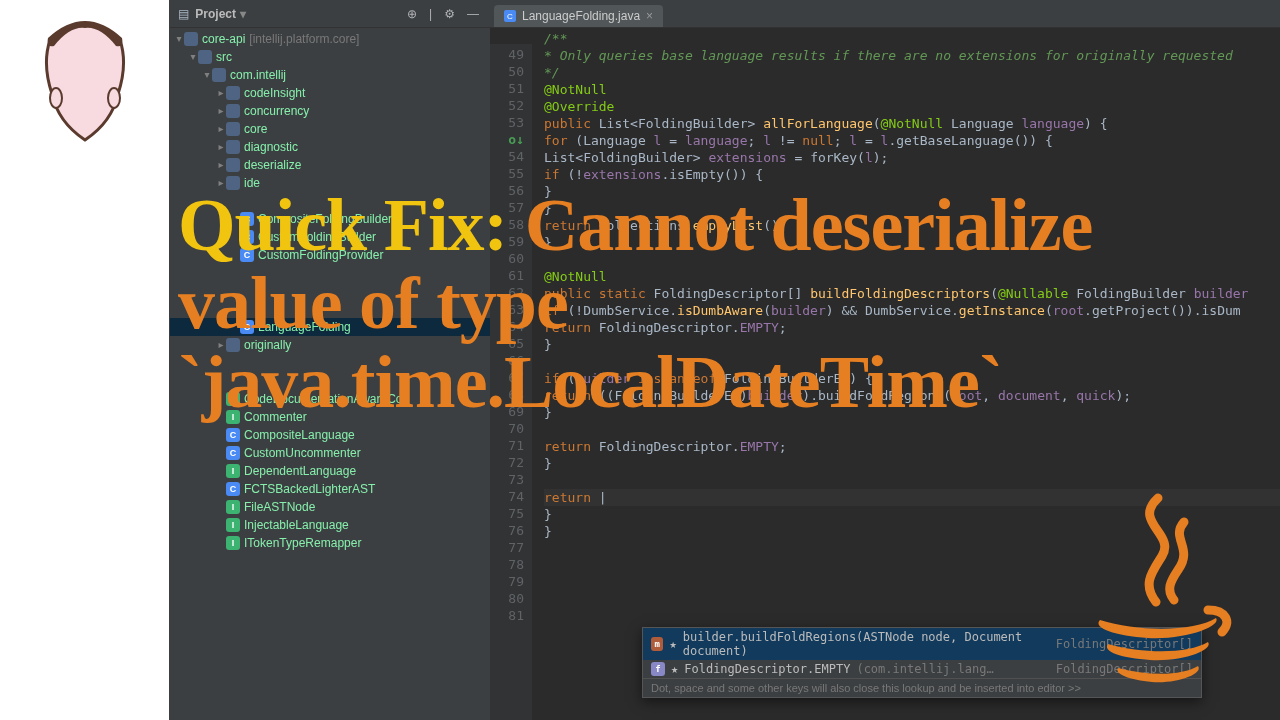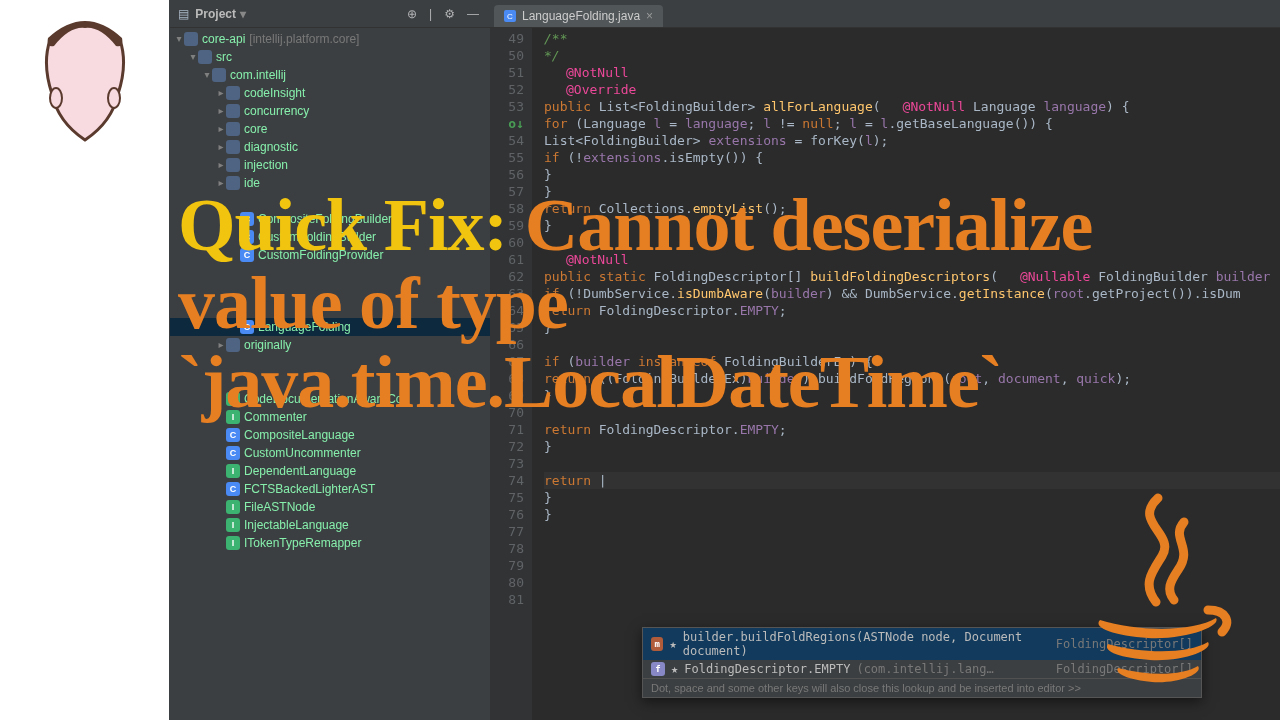--- a/index.html
+++ b/index.html
@@ -24,25 +24,25 @@
 .icon.i   { background:#3cb371; color:#fff; }
 .node .label { color:#86efac; }
 .node .meta  { color:#787878; margin-left:4px; }
 
 .editor { flex:1; display:flex; flex-direction:column; background:#2b2b2b; }
 .tabbar { height:28px; display:flex; align-items:flex-end; background:#3c3f41; padding-left:4px; border-bottom:1px solid #323232;}
 .tab { display:flex; align-items:center; gap:6px; background:#515658; padding:4px 10px; border-top-left-radius:4px; border-top-right-radius:4px; color:#ccc; font-size:12px; }
 .tab .icon { width:12px; height:12px; border-radius:2px; background:#4a8af4; color:#fff; font-size:8px; display:flex; align-items:center; justify-content:center; }
 .tab .close { color:#999; }
 .code { flex:1; display:flex; font-family:Menlo,Consolas,monospace; font-size:13px; line-height:17px; }
-.gutter { width:42px; background:#313335; color:#606366; text-align:right; padding:2px 8px 2px 0; }
+.gutter { width:42px; background:#313335; color:#606366; text-align:right; padding:2px 8px 2px 0;margin-top:16px; }
 .gutter .impl { color:#499c54; font-weight:bold; }
 .lines { flex:1; padding:2px 0 2px 12px; }
 .kw { color:#cc7832; }
-.ann{ color:#ec4899;margin-left:22px; }
+.ann{ color:#84cc16; }
 .mth{ color:#ffc66d; }
 .cmt{ color:#629755; font-style:italic; }
 .var{ color:#9876aa; }
 .cursor-line { background:#323232; display:inline-block; width:100%; }
 .completion { position:absolute; left:642px; top:627px; width:560px; background:#3c3f41; border:1px solid #555; box-shadow:0 4px 12px rgba(0,0,0,.5); font-family:Menlo,Consolas,monospace; font-size:12px; }
 .completion .row { display:flex; align-items:center; padding:2px 8px; gap:6px; color:#bbb;}
 .completion .row.sel { background:#113a5c; }
 .completion .hint { padding:3px 8px; color:#787878; border-top:1px solid #515151; font-family:"Segoe UI",sans-serif; font-size:11px;}
 .completion .ret { margin-left:auto; color:#787878;}
 .completion .kicon { width:14px;height:14px;border-radius:3px; display:inline-flex;align-items:center;justify-content:center;font-size:9px;font-weight:bold;}
@@ -108,21 +108,21 @@
           <span class="label">core</span>
         </div>
         <div class="node" style="padding-left: 46px;">
           <span class="caret">▸</span>
           <span class="icon pkg"></span>
           <span class="label">diagnostic</span>
         </div>
         <div class="node" style="padding-left: 46px;">
           <span class="caret">▸</span>
           <span class="icon pkg"></span>
-          <span class="label">injection</span>
+          <span class="label">deserialize</span>
         </div>
         <div class="node" style="padding-left: 46px;">
           <span class="caret">▸</span>
           <span class="icon pkg"></span>
           <span class="label">ide</span>
         </div>
         <div class="node" style="padding-left: 46px;">
           <span class="caret"></span>
           <span class="icon "></span>
           <span class="label"></span>
@@ -264,20 +264,21 @@
           <div>75</div>
           <div>76</div>
           <div>77</div>
           <div>78</div>
           <div>79</div>
           <div>80</div>
           <div>81</div>
         </div>
       <div class="lines" id="lines">
           <div>  <span class="cmt">/**</span></div>
+          <div>  <span class="cmt"> * Only queries base language results if there are no extensions for originally requested</span></div>
           <div>  <span class="cmt"> */</span></div>
           <div>  <span class="ann">@NotNull</span></div>
           <div>  <span class="ann">@Override</span></div>
           <div>  <span class="kw">public</span> List&lt;FoldingBuilder&gt; <span class="mth">allForLanguage</span>(<span class="ann">@NotNull</span> Language <span class="var">language</span>) {</div>
           <div>    <span class="kw">for</span> (Language <span class="var">l</span> = <span class="var">language</span>; <span class="var">l</span> != <span class="kw">null</span>; <span class="var">l</span> = <span class="var">l</span>.getBaseLanguage()) {</div>
           <div>      List&lt;FoldingBuilder&gt; <span class="var">extensions</span> = forKey(<span class="var">l</span>);</div>
           <div>      <span class="kw">if</span> (!<span class="var">extensions</span>.isEmpty()) {</div>
           <div>      }</div>
           <div>    }</div>
           <div>    <span class="kw">return</span> Collections.<span class="mth">emptyList</span>();</div>

